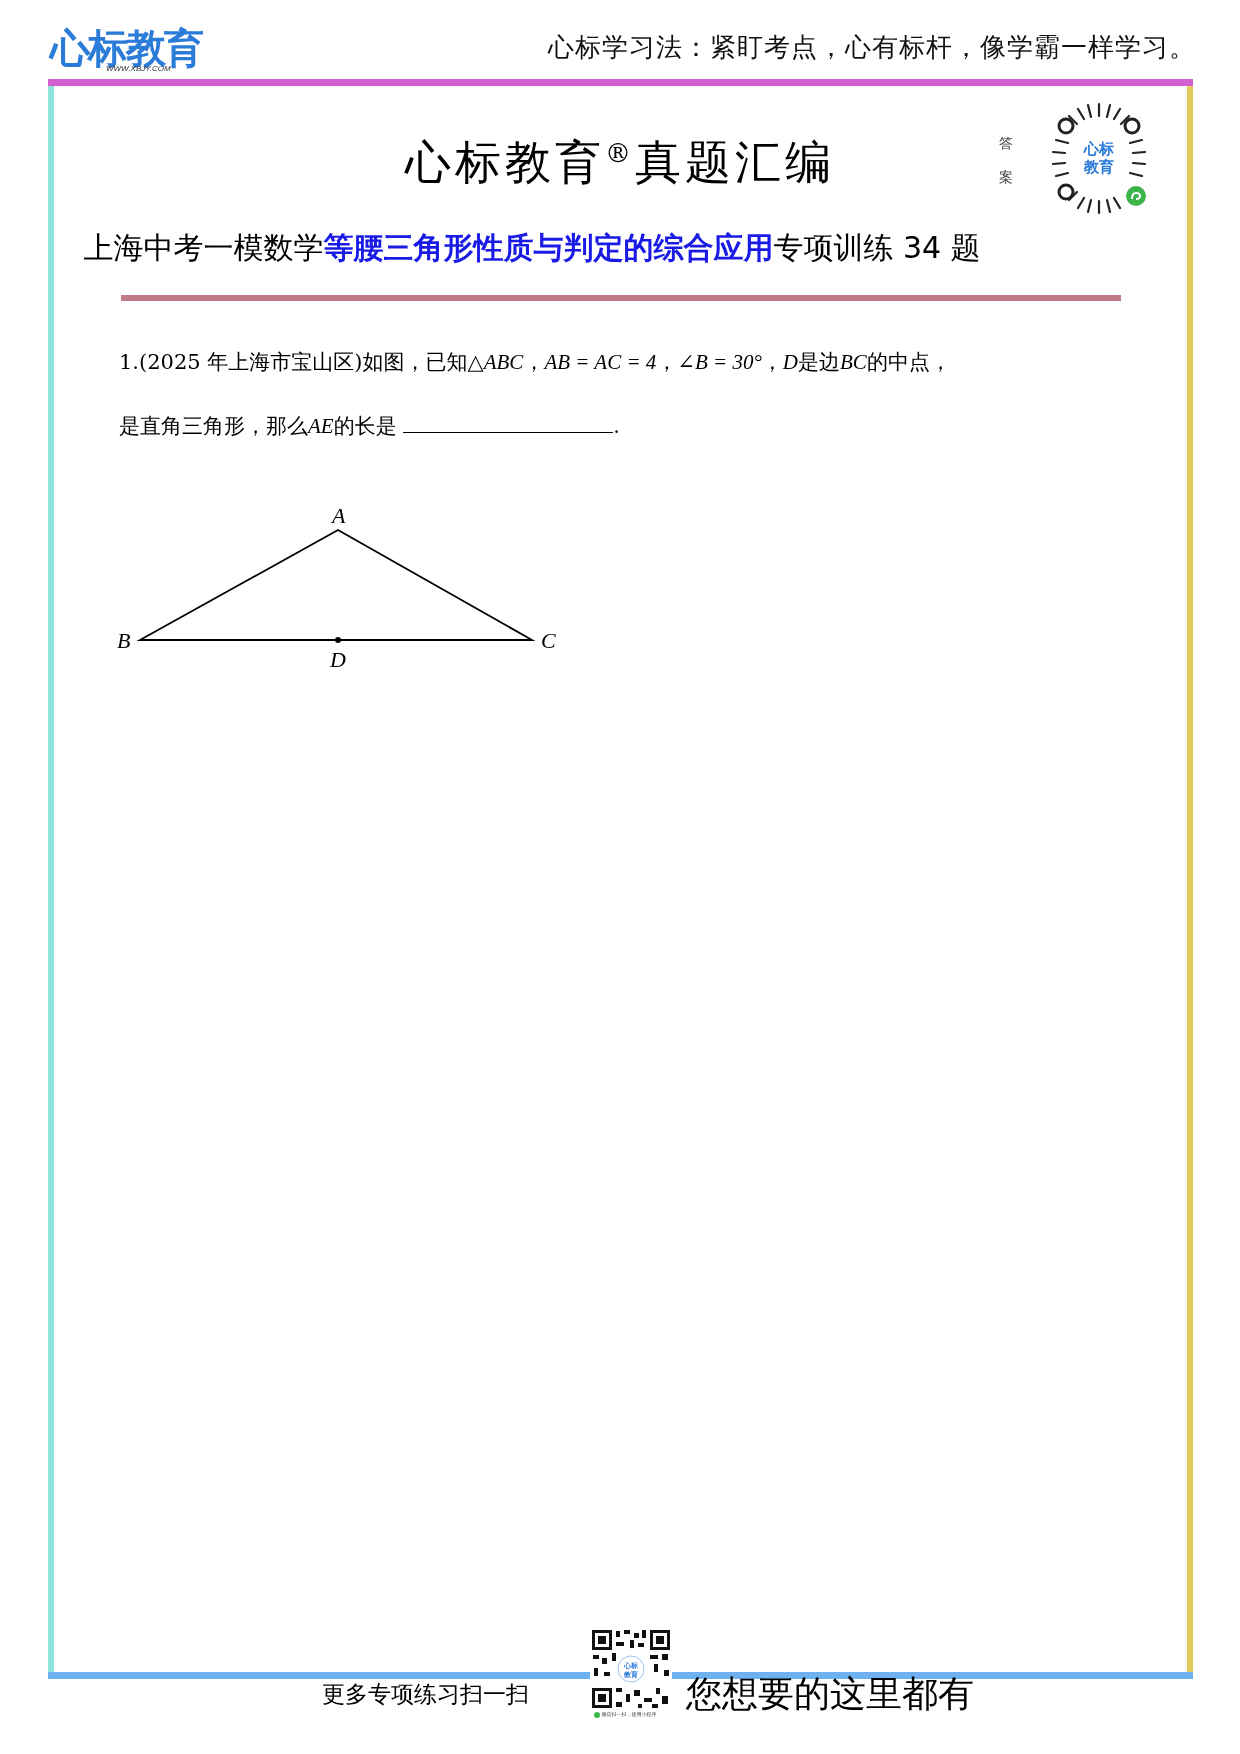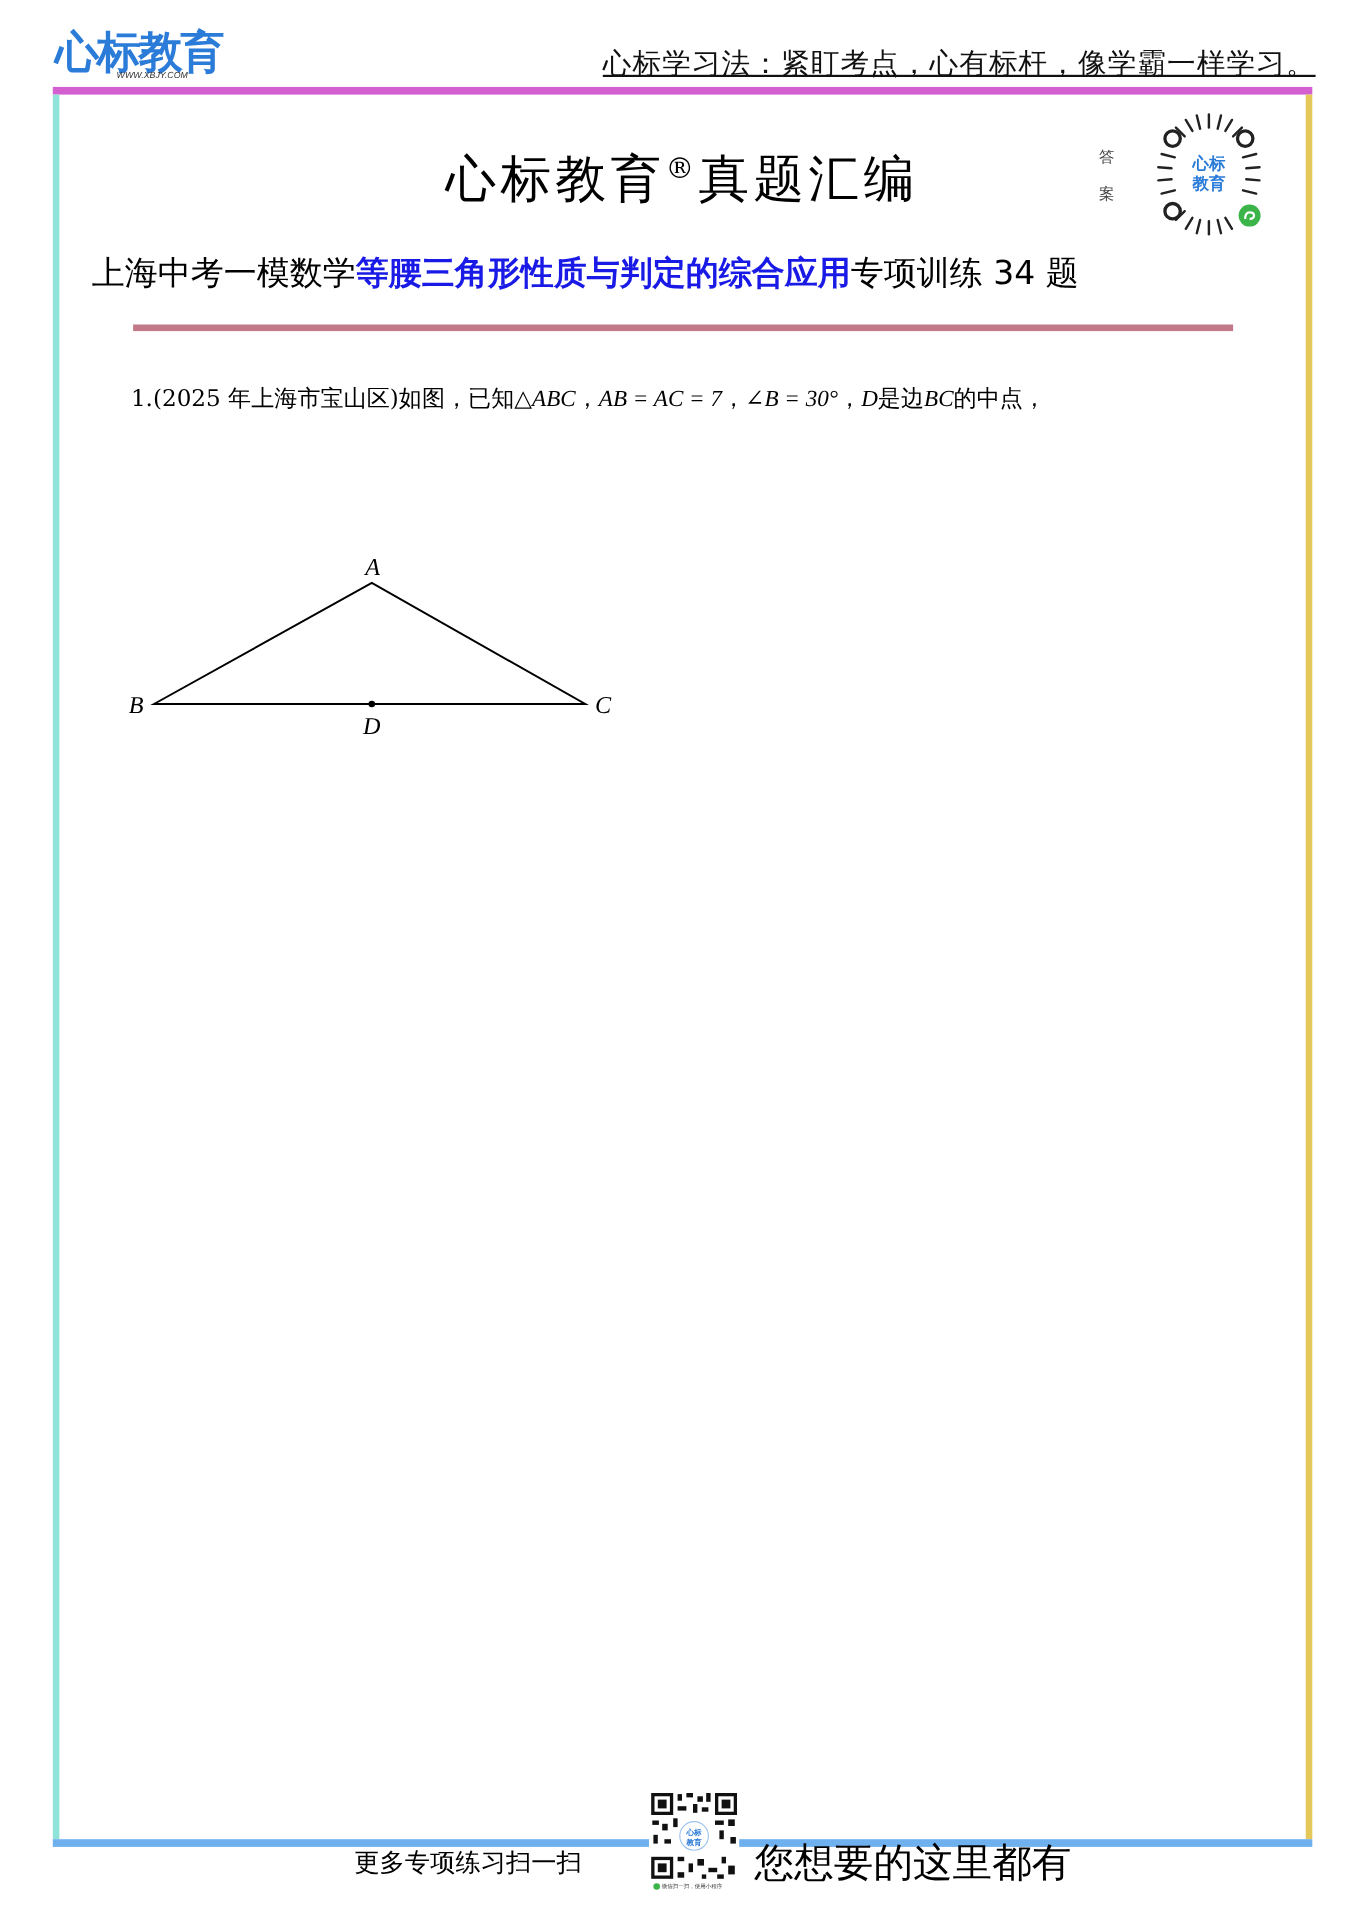--- a/index.html
+++ b/index.html
@@ -4,22 +4,22 @@
 <style>
   html, body { margin:0; padding:0; background:#ffffff; }
   body { width:1240px; height:1754px; position:relative; overflow:hidden;
          font-family:"DejaVu Serif", serif; color:#000; }
 
   .logo { position:absolute; left:50px; top:24px; width:160px; height:52px; }
   .logo .brand { position:absolute; left:0; top:0; font-family:"DejaVu Sans", sans-serif;
          font-weight:bold; font-size:40px; color:#2b7bd8; letter-spacing:-2px; line-height:48px; }
   .logo .url { position:absolute; left:56px; top:40px; font-family:"Liberation Sans", sans-serif;
          font-size:8px; color:#333; font-style:italic; }
-  .slogan { position:absolute; right:44px; top:40px; font-family:"DejaVu Serif", serif;
-         font-size:26px; letter-spacing:1px; color:#111;text-decoration:underline; }
+  .slogan { position:absolute; right:44px; top:30px; font-family:"DejaVu Serif", serif;
+         font-size:26px; letter-spacing:1px; color:#111; }
 
   .top-bar { position:absolute; left:48px; top:79px; width:1145px; height:7px; background:#d35fd1; }
   .left-bar { position:absolute; left:48px; top:86px; width:6px; height:1586px; background:#8fe3d8; }
   .right-bar { position:absolute; left:1187px; top:86px; width:6px; height:1586px; background:#e5c85a; }
   .bottom-bar { position:absolute; left:48px; top:1672px; width:1145px; height:7px; background:#6fb0ef; }
 
   .main-title { position:absolute; left:0; width:1240px; top:132px; text-align:center;
          font-family:"DejaVu Serif", serif; font-size:46px; letter-spacing:4px; }
   .main-title sup { font-size:26px; }
 
@@ -103,21 +103,24 @@
   <path d="M92 99 q0 -6 4 -6 q4 0 4 3 q0 3 -4 3" fill="none" stroke="#fff" stroke-width="2"></path>
 </svg>
 
 <div class="subtitle">
   <span>上海中考一模数学</span><span class="hl">等腰三角形性质与判定的综合应用</span><span>专项训练 34 题</span>
 </div>
 <div class="sub-divider"></div>
 
 <div class="question">
   <span class="line">
-    <span>1.</span><span>(2025 年上海市宝山区)</span><span>如图，已知△</span><i>ABC</i><span>，</span><i>AB = AC = 7</i><span>，∠</span><i>B = 30°</i><span>，</span><i>D</i><span>是边</span><i>BC</i><span>的中点，</span>
+    <span>1.</span><span>(2025 年上海市宝山区)</span><span>如图，已知△</span><i>ABC</i><span>，</span><i>AB = AC = 4</i><span>，∠</span><i>B = 30°</i><span>，</span><i>D</i><span>是边</span><i>BC</i><span>的中点，</span>
+  </span>
+  <span class="line">
+    <span>是直角三角形，那么</span><i>AE</i><span>的长是 </span><span class="blank"></span><span>.</span>
   </span>
 </div>
 
 <svg class="figure" viewBox="0 0 460 180">
   <polygon points="30,140 228,30 422,140" fill="none" stroke="#000" stroke-width="1.8"></polygon>
   <circle cx="228" cy="140" r="3" fill="#000"></circle>
   <text x="222" y="23" font-family="Liberation Serif, serif" font-style="italic" font-size="22">A</text>
   <text x="7" y="148" font-family="Liberation Serif, serif" font-style="italic" font-size="22">B</text>
   <text x="431" y="148" font-family="Liberation Serif, serif" font-style="italic" font-size="22">C</text>
   <text x="220" y="167" font-family="Liberation Serif, serif" font-style="italic" font-size="22">D</text>

